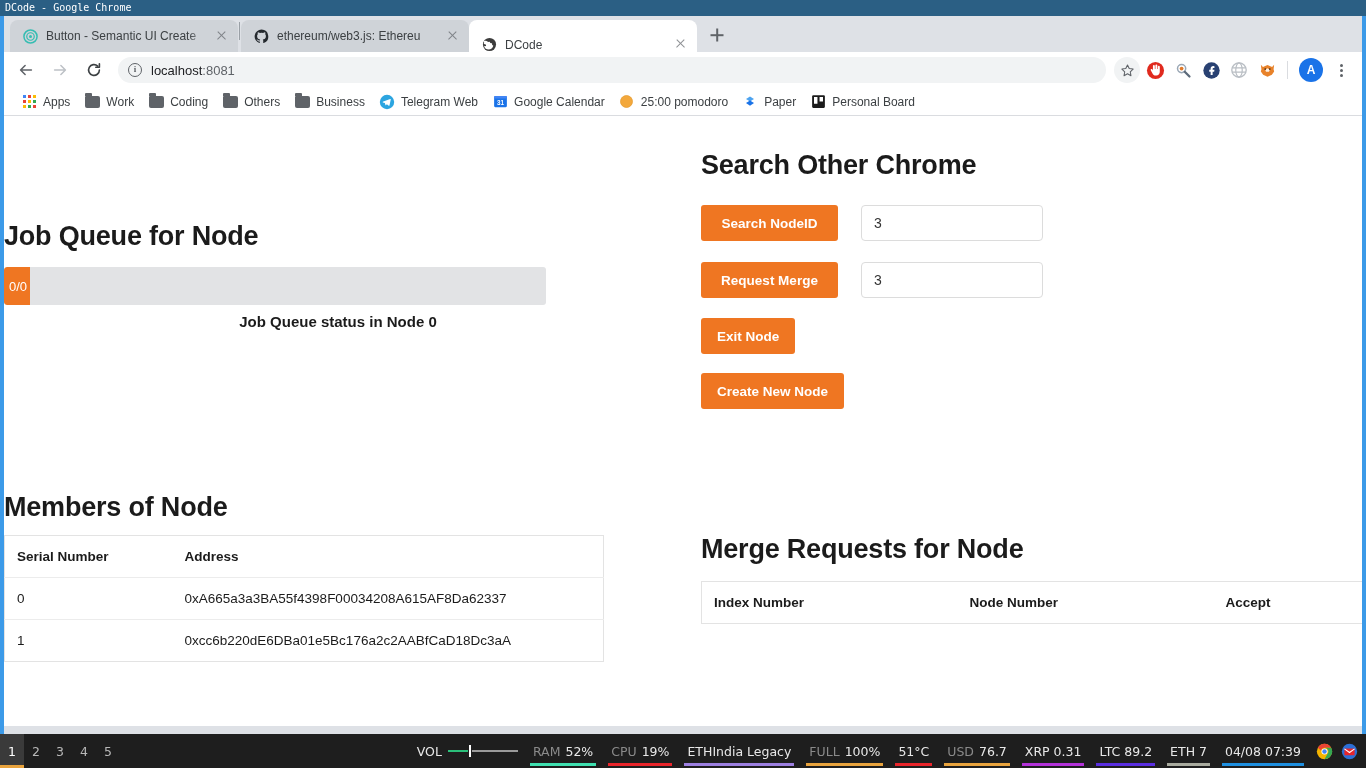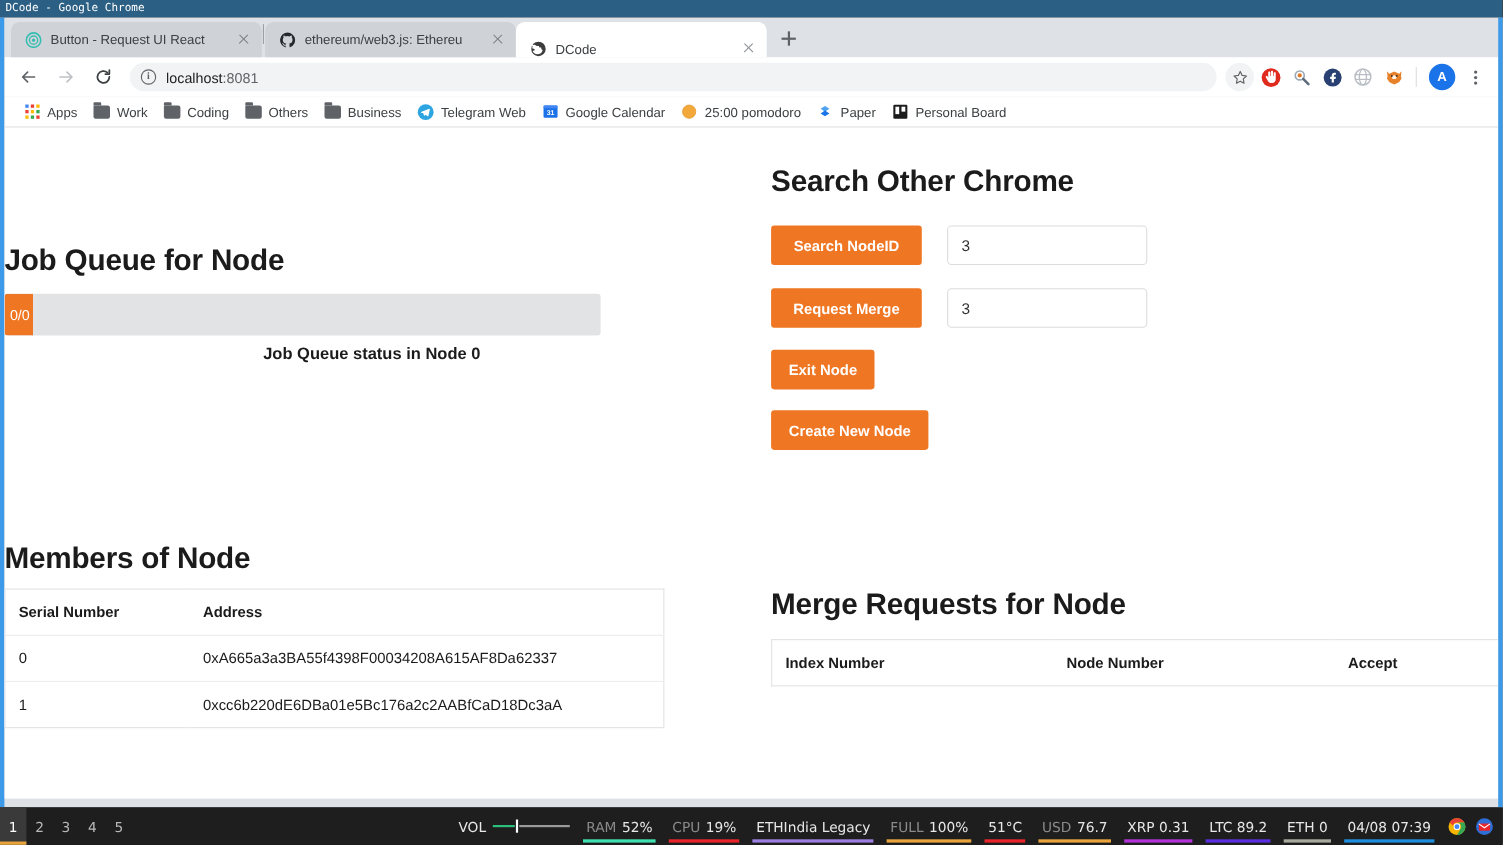--- a/index.html
+++ b/index.html
@@ -386,21 +386,21 @@
   <div id="tab-strip">
 
     <div class="tab inactive">
       <span class="tab-favicon">
         <svg width="15" height="15" viewBox="0 0 16 16">
           <circle cx="8" cy="8" r="7" fill="none" stroke="#35bdb2" stroke-width="1.6"></circle>
           <circle cx="8" cy="8" r="4" fill="none" stroke="#35bdb2" stroke-width="1.3"></circle>
           <circle cx="8" cy="8" r="1.6" fill="#35bdb2"></circle>
         </svg>
       </span>
-      <span class="tab-title">Button - Request UI React</span>
+      <span class="tab-title">Button - Semantic UI Create</span>
       <span class="tab-close"></span>
     </div>
 
     <div class="tab-sep"></div>
 
     <div class="tab inactive">
       <span class="tab-favicon">
         <svg width="15" height="15" viewBox="0 0 16 16">
           <path fill="#24292e" d="M8 0.6A7.4 7.4 0 0 0 5.66 15c.37.07.5-.16.5-.36v-1.3c-2.06.45-2.5-.99-2.5-.99-.33-.86-.82-1.09-.82-1.09-.68-.46.05-.45.05-.45.75.05 1.14.77 1.14.77.67 1.14 1.75.81 2.18.62.07-.48.26-.81.47-1-1.64-.19-3.37-.82-3.37-3.66 0-.81.29-1.47.76-1.99-.08-.19-.33-.94.07-1.96 0 0 .62-.2 2.03.76a7 7 0 0 1 3.7 0c1.4-.96 2.02-.76 2.02-.76.4 1.02.15 1.77.07 1.96.48.52.76 1.18.76 1.99 0 2.85-1.73 3.47-3.38 3.65.27.23.5.68.5 1.37v2.03c0 .2.14.43.51.36A7.4 7.4 0 0 0 8 .6z"></path>
         </svg>
@@ -726,21 +726,21 @@
     <span class="val">XRP 0.31</span>
     <span class="underline" style="background:#b232d8"></span>
   </div>
 
   <div class="tb-seg">
     <span class="val">LTC 89.2</span>
     <span class="underline" style="background:#5a2ee0"></span>
   </div>
 
   <div class="tb-seg">
-    <span class="val">ETH 0</span>
+    <span class="val">ETH 7</span>
     <span class="underline" style="background:#a8aa9e"></span>
   </div>
 
   <div class="tb-seg">
     <span class="val">04/08 07:39</span>
     <span class="underline" style="background:#1e8fe0"></span>
   </div>
 
   <div id="tray">
     <span class="tray-ico">

